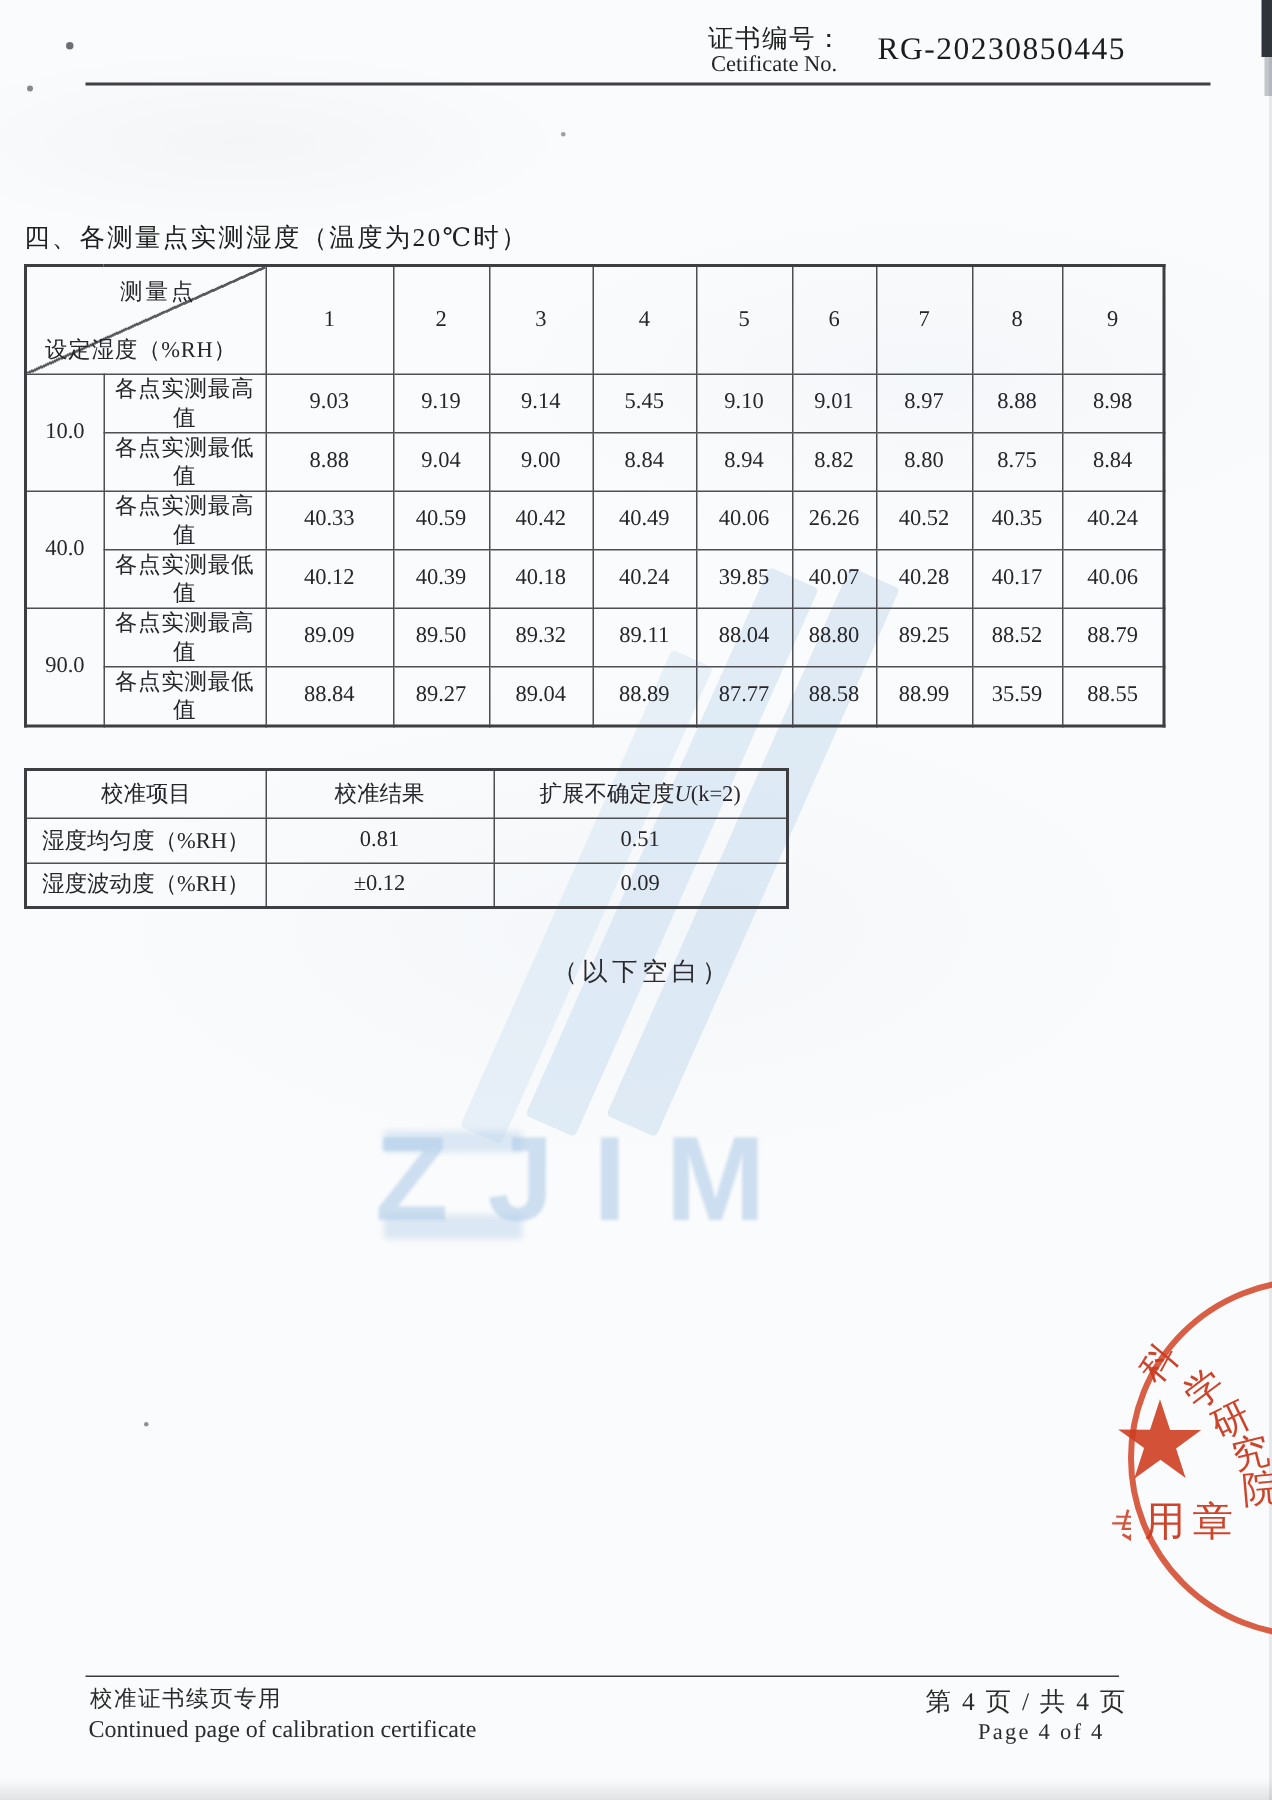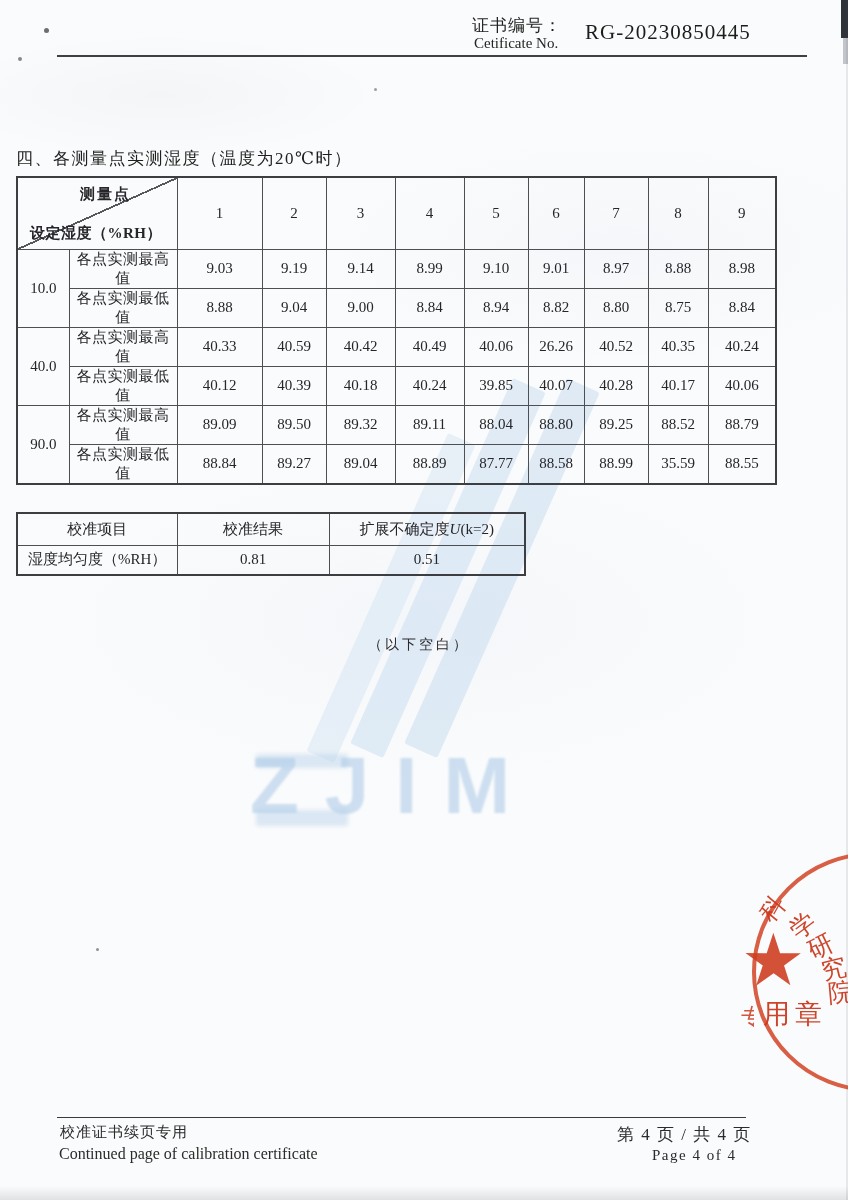--- a/index.html
+++ b/index.html
@@ -49,26 +49,26 @@
   td,th{border:1.6px solid #4d4f52;font-weight:normal;text-align:center;vertical-align:middle;
     font-size:15px;color:#26262a;padding:0;overflow:hidden;}
   .tbl1{left:16px;top:176px;width:759px;border:2px solid #3c3e42;}
   .tbl1 thead tr{height:72px;}
   .tbl1 tbody tr{height:35px;}
   .tbl2{left:16px;top:512px;width:508px;border:2px solid #3c3e42;padding-left:16px;}
   .tbl2 thead tr{height:32px;}
   .tbl2 tbody tr{height:30px;}
   .diag-cell{position:relative;
     background-image:linear-gradient(to bottom right, transparent calc(50% - 0.9px),
-      #55575a calc(50% - 0.9px), #55575a calc(50% + 0.9px), transparent calc(50% + 0.9px));font-weight:bold;}
+      #55575a calc(50% - 0.9px), #55575a calc(50% + 0.9px), transparent calc(50% + 0.9px));}
   .diag-top{position:absolute;left:62px;top:7px;font-size:15px;letter-spacing:2px;}
   .diag-bottom{position:absolute;left:12px;bottom:6px;font-size:15px;letter-spacing:0.5px;}
   .lbl{letter-spacing:0.5px;}
   .sym-i{font-style:italic;}
-  .blank-note{position:absolute;left:368px;top:636px;font-size:14px;letter-spacing:3px;color:#2a2a2e;}
+  .blank-note{position:absolute;left:368px;top:636px;font-size:17px;letter-spacing:3px;color:#2a2a2e;}
   
   .stamp-circle{position:absolute;left:752px;top:852px;width:232px;height:232px;border-radius:50%;
     border:4px solid rgba(209,66,36,0.85);}
   .stamp-star{position:absolute;left:744px;top:933px;width:58px;height:58px;background:rgba(206,62,33,0.9);
     transform:rotate(-72deg);
     clip-path:polygon(50% 0%,61% 35%,98% 35%,68% 57%,79% 91%,50% 70%,21% 91%,32% 57%,2% 35%,39% 35%);}
   .stamp-char{position:absolute;font-size:25px;color:rgba(203,58,31,0.95);font-family:"Liberation Serif",serif;}
   .sc0{left:760px;top:892px;transform:rotate(-50deg);}
   .sc1{left:790px;top:909px;transform:rotate(-37deg);}
   .sc2{left:808px;top:930px;transform:rotate(-26deg);}
@@ -142,21 +142,21 @@
         <th>9</th>
       </tr>
     </thead>
     <tbody>
       <tr>
         <td rowspan="2">10.0</td>
         <td class="lbl">各点实测最高值</td>
         <td>9.03</td>
         <td>9.19</td>
         <td>9.14</td>
-        <td>8.99</td>
+        <td>5.45</td>
         <td>9.10</td>
         <td>9.01</td>
         <td>8.97</td>
         <td>8.88</td>
         <td>8.98</td>
       </tr>
       <tr>
         <td class="lbl">各点实测最低值</td>
         <td>8.88</td>
         <td>9.04</td>
@@ -234,20 +234,25 @@
         <th>校准结果</th>
         <th><span>扩展不确定度</span><span class="sym-i">U</span><span>(k=2)</span></th>
       </tr>
     </thead>
     <tbody>
       <tr>
         <td>湿度均匀度（%RH）</td>
         <td>0.81</td>
         <td>0.51</td>
       </tr>
+      <tr>
+        <td>湿度波动度（%RH）</td>
+        <td>±0.12</td>
+        <td>0.09</td>
+      </tr>
     </tbody>
   </table>
 
   <div class="blank-note">（以下空白）</div>
 
   <div class="stamp-circle"></div>
   <div class="stamp-star"></div>
   <span class="stamp-char sc0">科</span>
   <span class="stamp-char sc1">学</span>
   <span class="stamp-char sc2">研</span>

